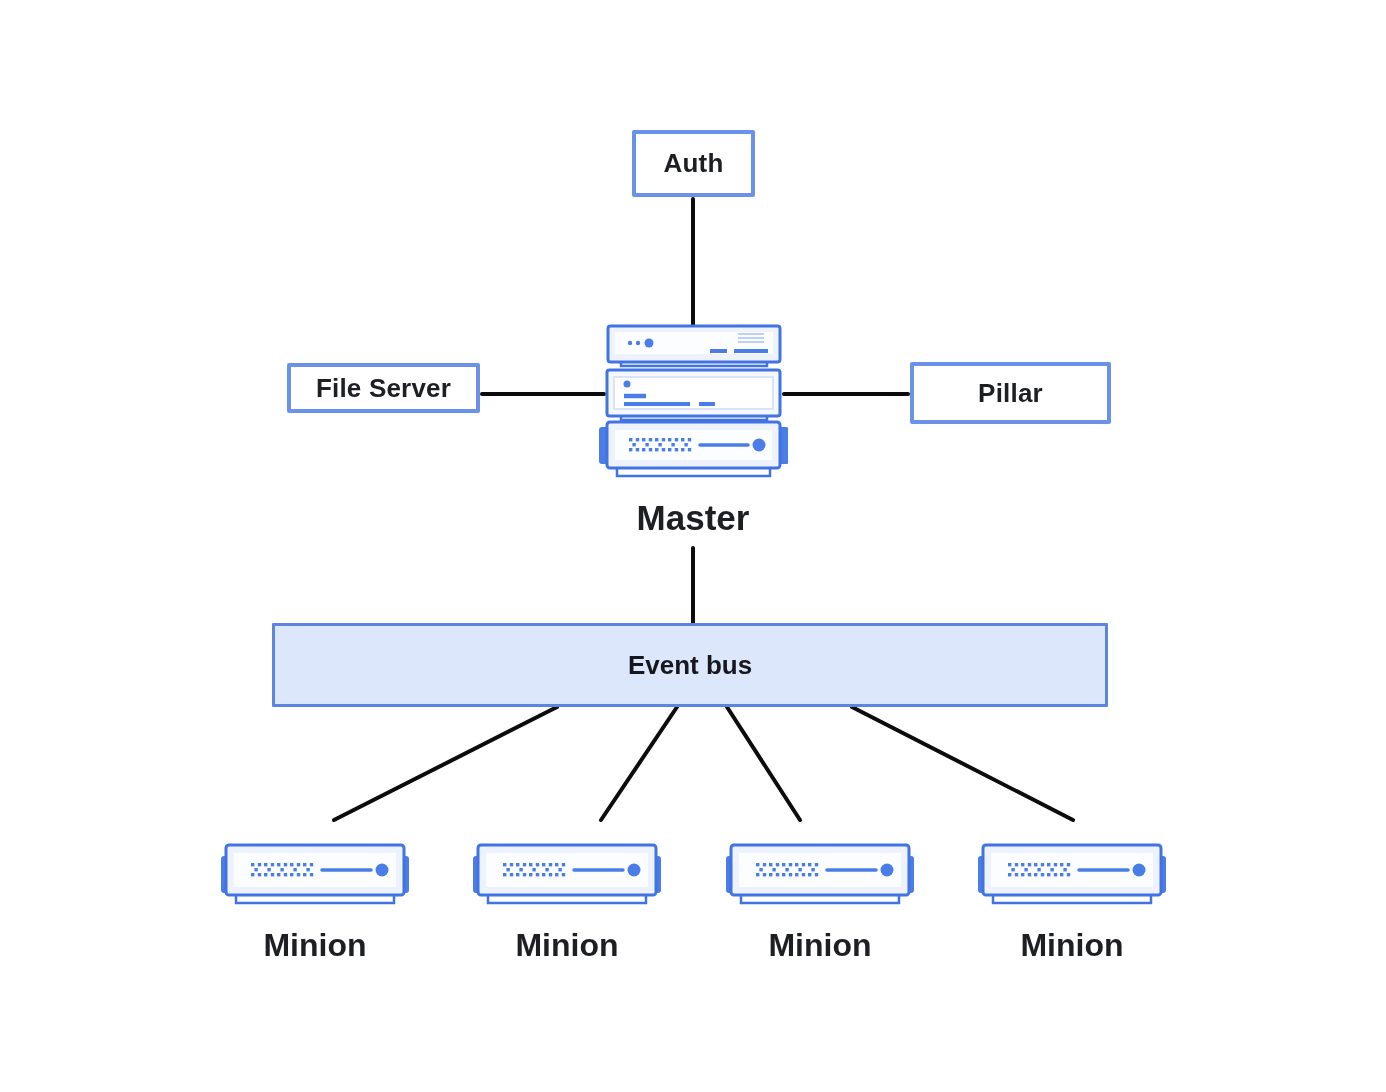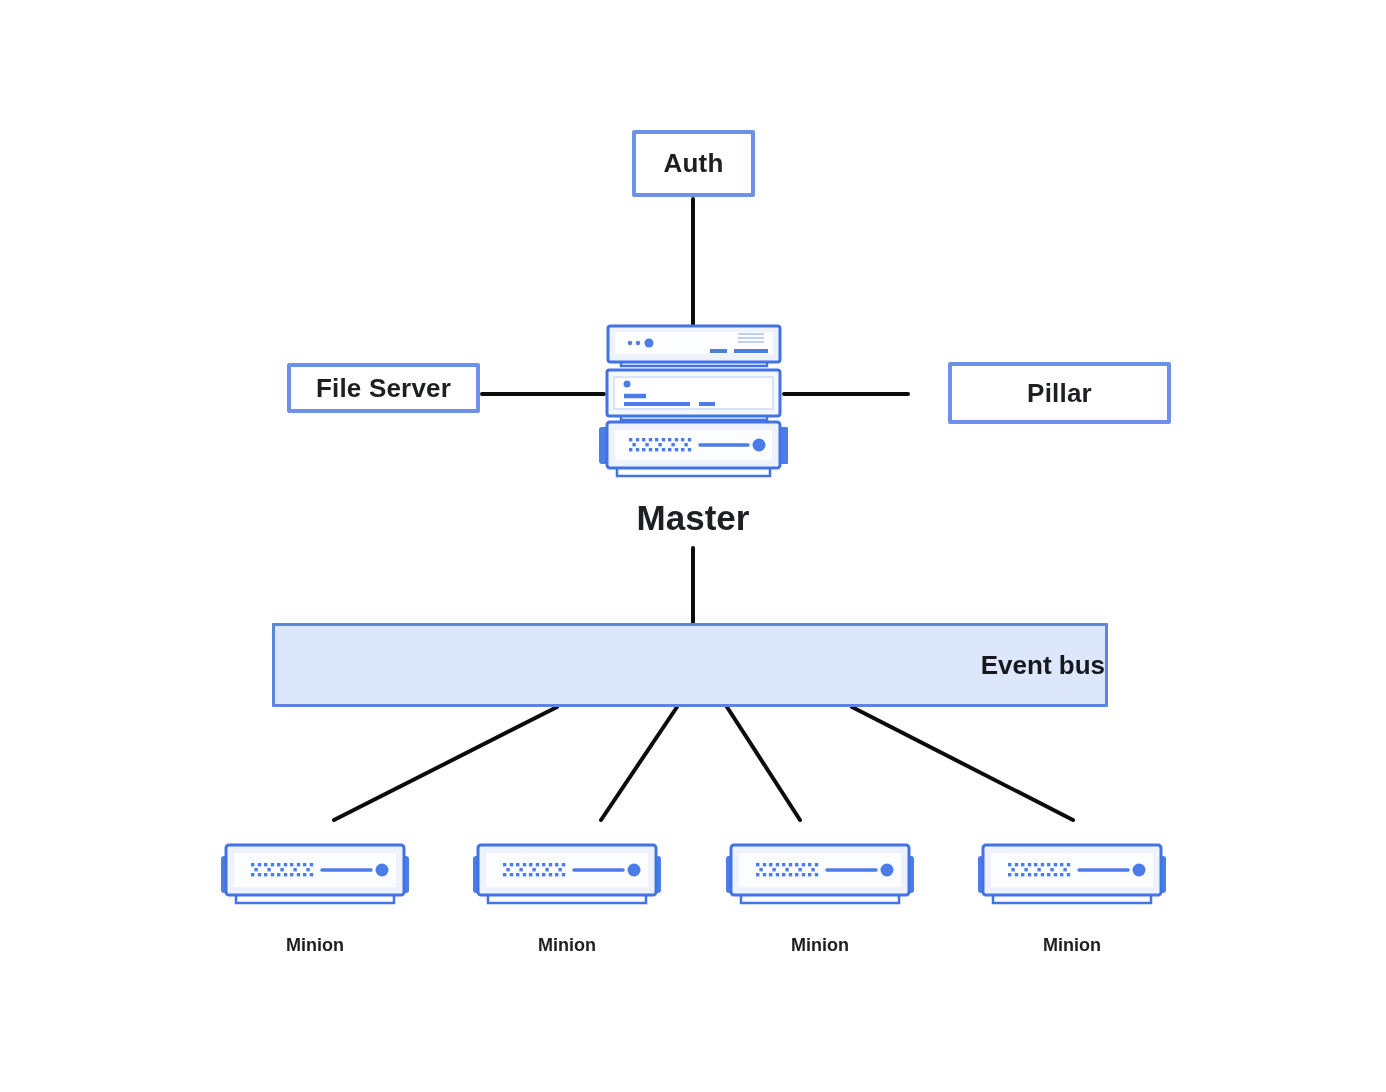--- a/index.html
+++ b/index.html
@@ -39,35 +39,35 @@
   .event-bus {
     position: absolute;
     box-sizing: border-box;
     left: 272px; top: 623px;
     width: 836px; height: 84px;
     background: #dce7fb;
     border: 3px solid #5c86de;
     border-radius: 1px;
     display: flex;
     align-items: center;
-    justify-content: flex-end;
+    justify-content: center;
     font-weight: 700;
     font-size: 26px;
     color: #16181d;
   }
   .icon-wrap {
     position: absolute;
     line-height: 0;
   }
   .node-label {
     position: absolute;
     width: 190px;
     text-align: center;
     font-weight: 700;
-    font-size: 18px;
+    font-size: 32px;
     color: #1d1f23;
     line-height: 30px;
   }
 </style>
 </head>
 <body>
 
 <div class="canvas">
 
   <svg width="0" height="0" style="position:absolute" aria-hidden="true">
@@ -154,21 +154,21 @@
   </svg>
 
   <div class="node-box" style="left:632px; top:130px; width:123px; height:67px;">
     <span>Auth</span>
   </div>
 
   <div class="node-box" style="left:287px; top:363px; width:193px; height:50px;">
     <span>File Server</span>
   </div>
 
-  <div class="node-box" style="left:948px; top:362px; width:223px; height:62px;text-align:right;">
+  <div class="node-box" style="left:910px; top:362px; width:201px; height:62px;text-align:right;">
     <span>Pillar</span>
   </div>
 
   <div class="icon-wrap" style="left:598px; top:324px;">
     <svg width="190" height="158" viewBox="0 0 190 158">
         <use href="#sym-server-stack"></use>
       </svg>
   </div>
   <div class="node-label" style="left:598px; top:503px; font-size:35px;">Master</div>
 

